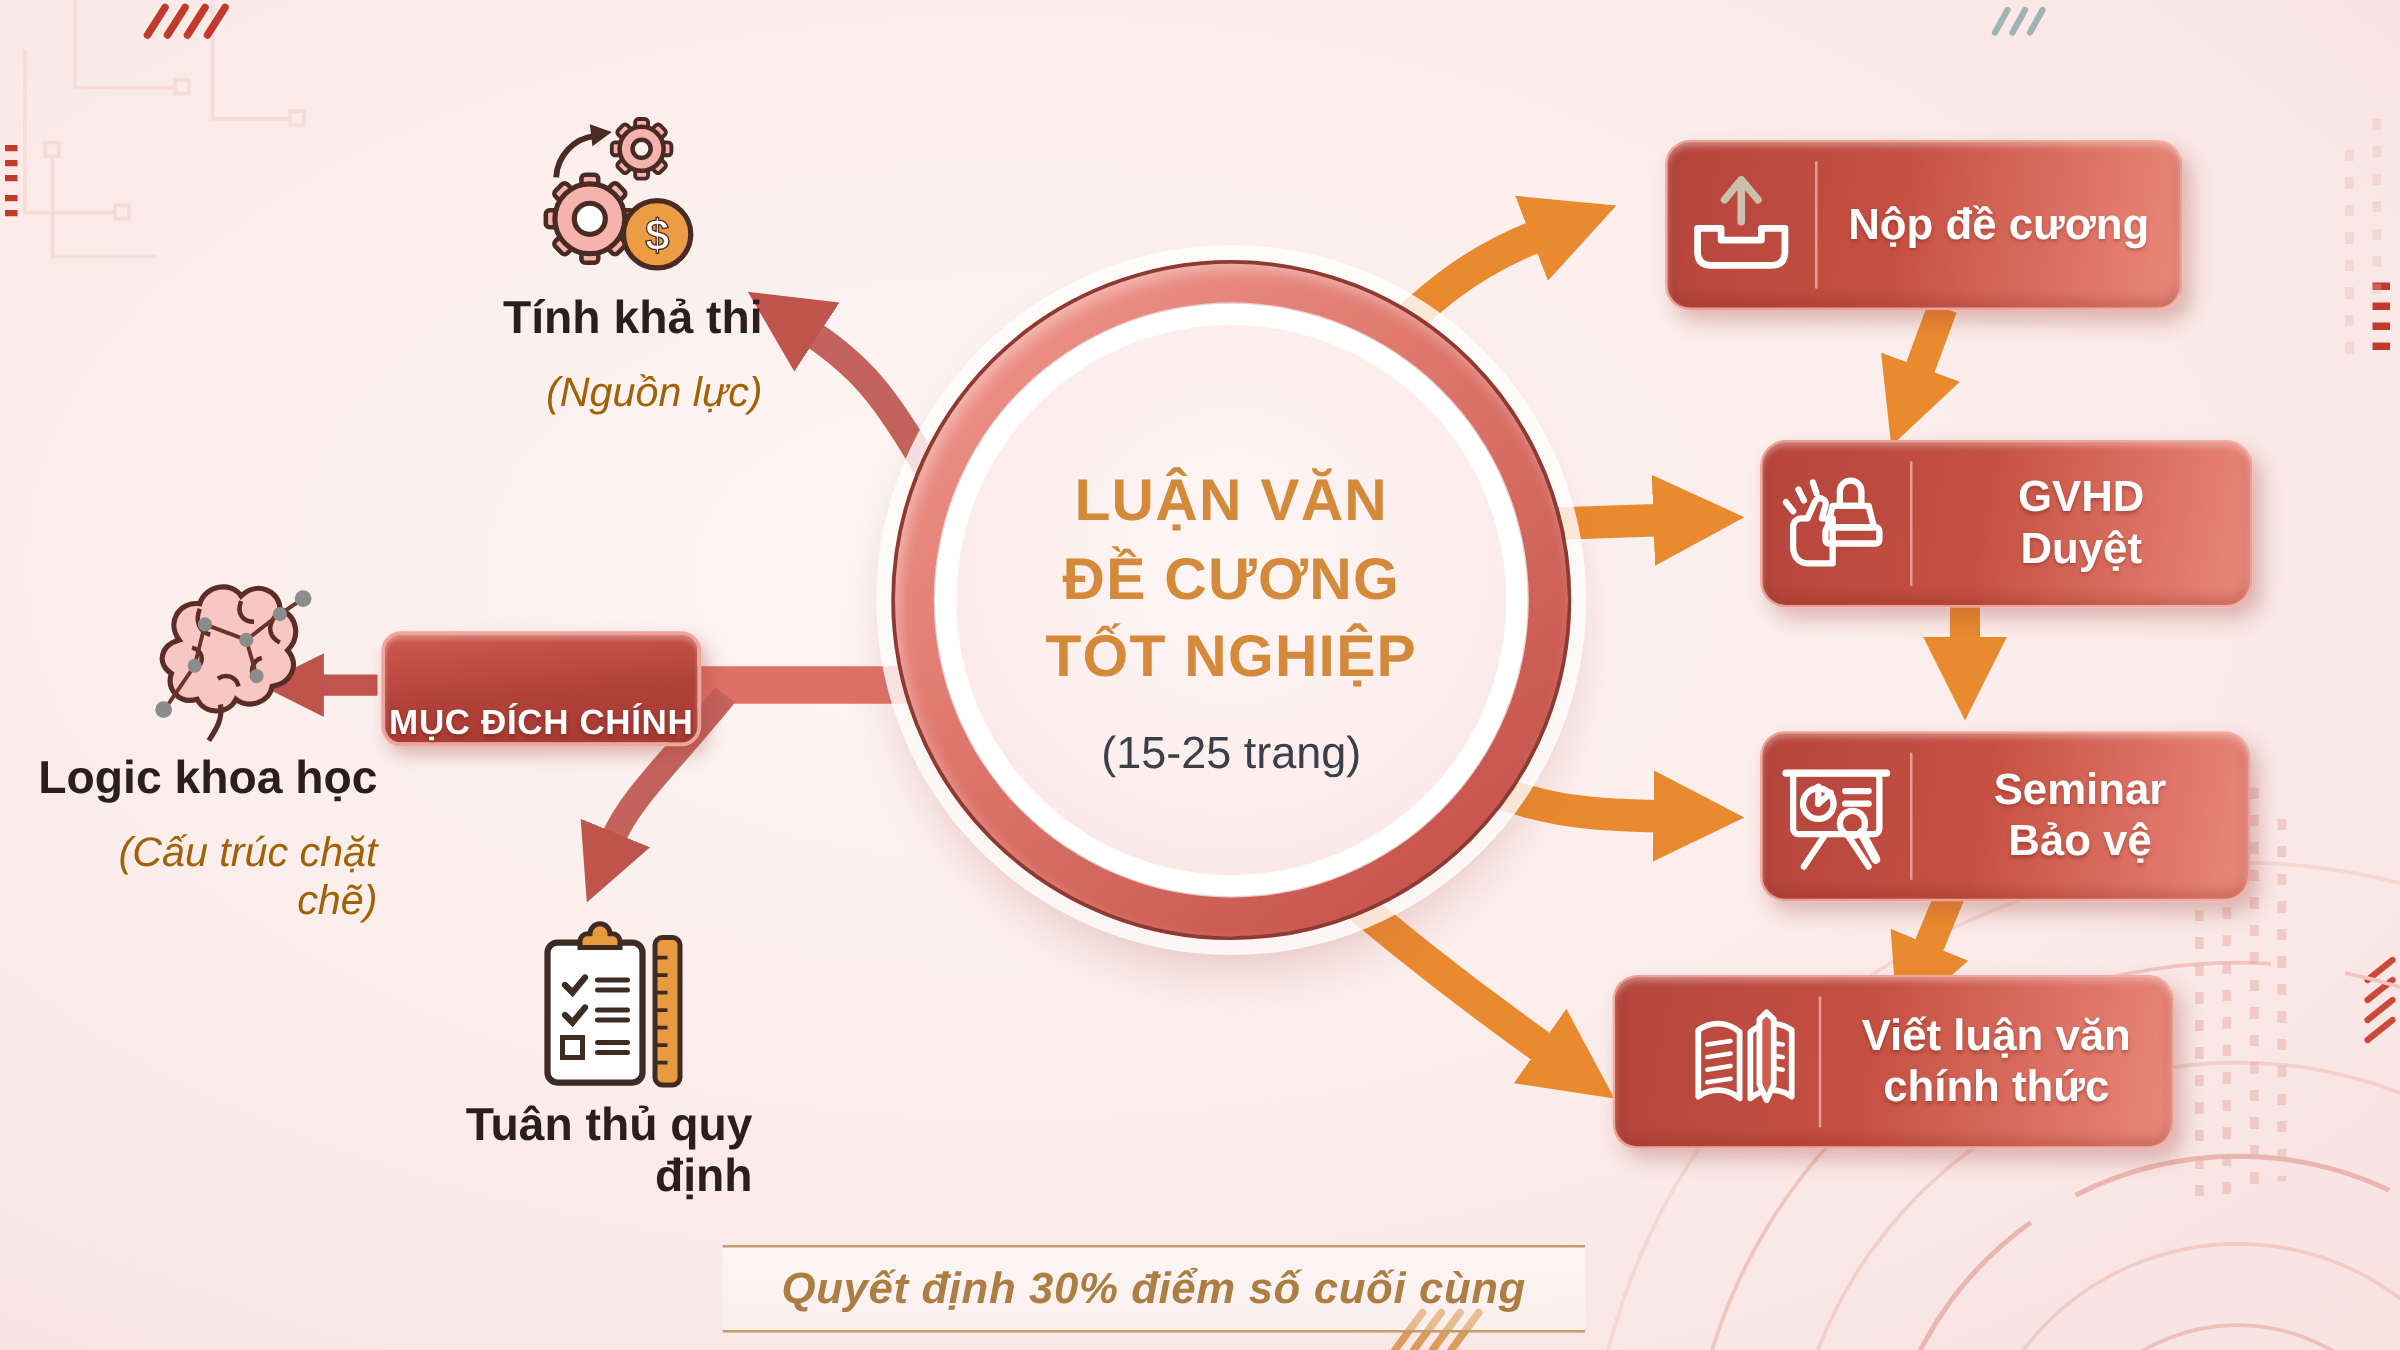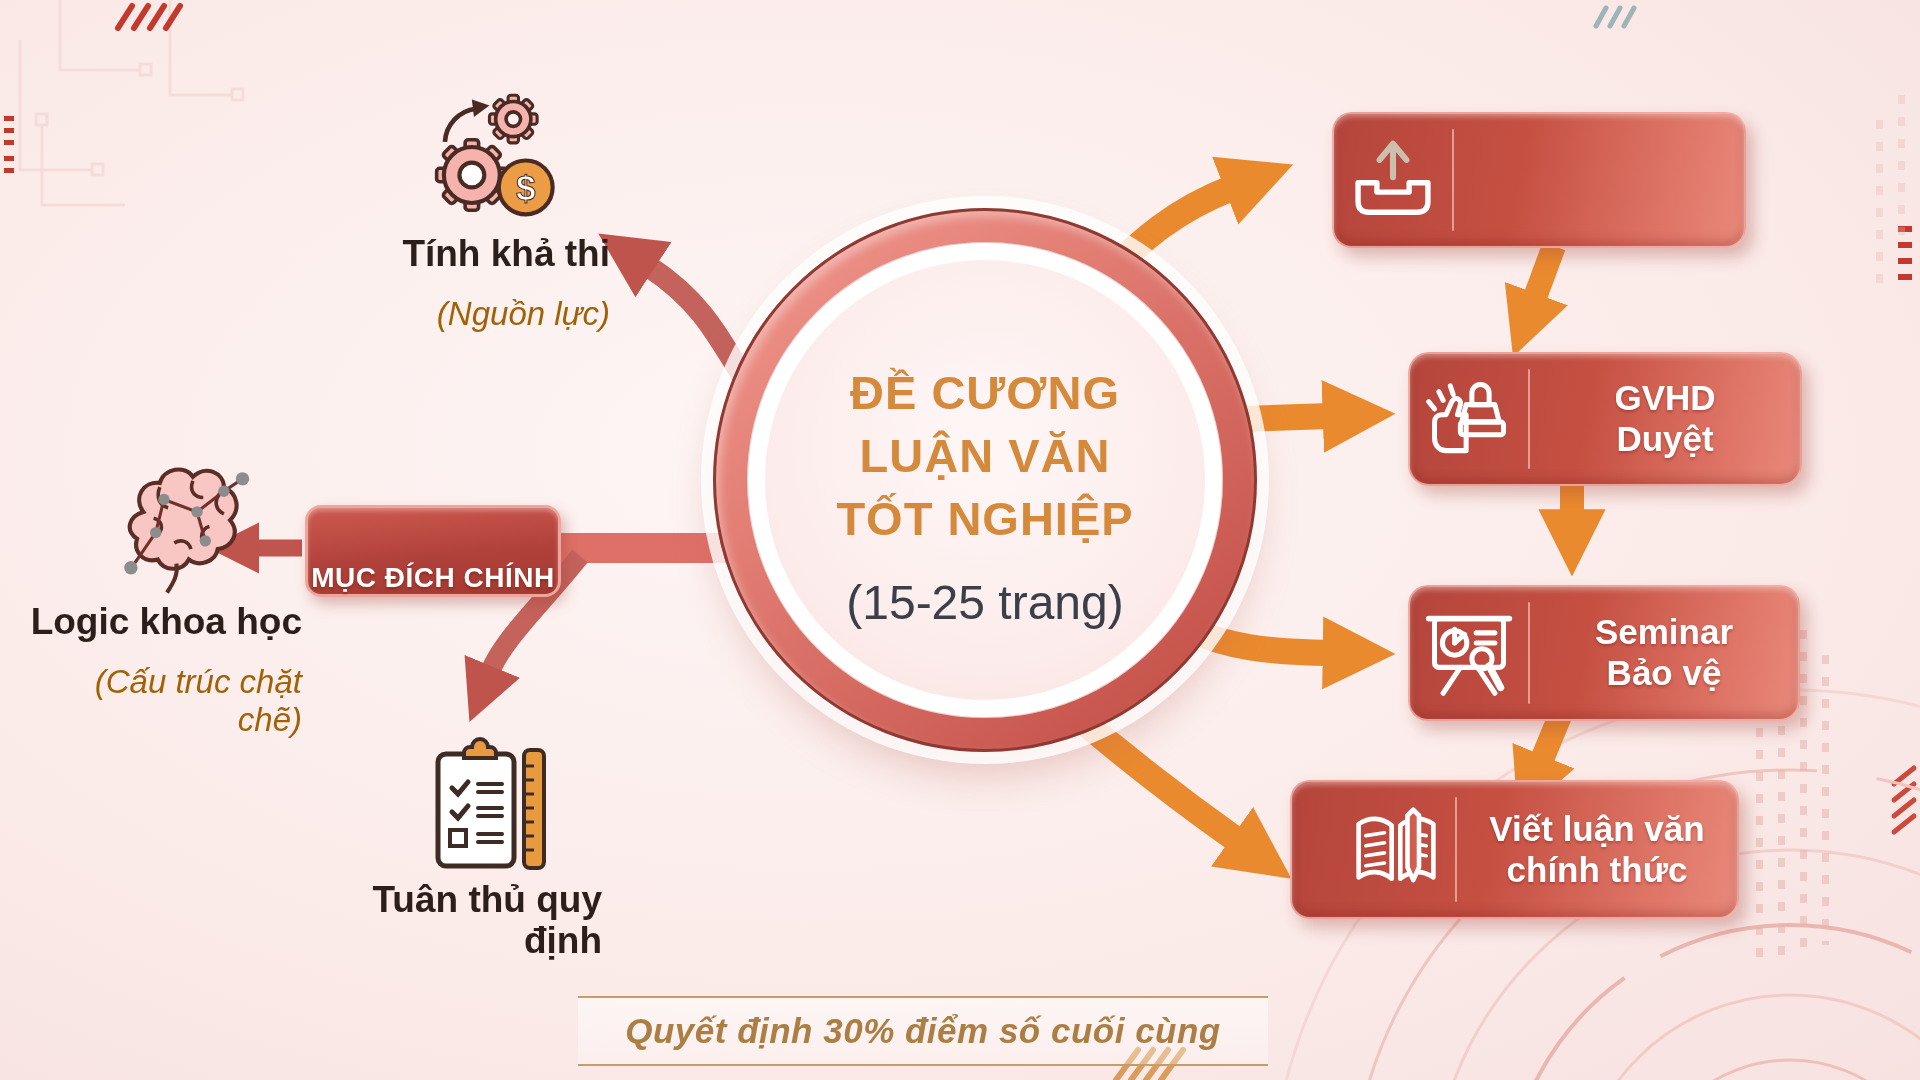--- a/index.html
+++ b/index.html
@@ -27,21 +27,21 @@
     box-shadow:0 0 0 12px rgba(255,255,255,.8), 0 22px 40px rgba(185,95,85,.3),
       inset 4px 6px 10px rgba(255,255,255,.35);}
   .hub-white{position:absolute;inset:34px;border-radius:50%;background:#ffffff;
     box-shadow:inset 0 0 0 1px rgba(160,60,55,.25);}
   .hub-face{position:absolute;inset:52px;border-radius:50%;
     background:radial-gradient(circle at 50% 42%, #fef7f6 0%, #fcedec 60%, #f9e2e0 100%);}
   .hub-text{position:absolute;inset:0;display:flex;flex-direction:column;align-items:center;
     justify-content:center;transform:translateY(16px);text-align:center;}
   .hub-title-line{display:block;font-size:47px;font-weight:bold;letter-spacing:1px;
     color:#d5893a;line-height:1.34;}
-  .hub-sub{font-size:48px;font-weight:500;color:#3a3f49;margin-top:24px;}
+  .hub-sub{font-size:36px;font-weight:500;color:#3a3f49;margin-top:24px;}
 
   
   .purpose-box{left:305px;top:505px;width:250px;height:86px;z-index:3;border-radius:16px;
     background:linear-gradient(175deg,#cd5a50 0%,#b0413a 55%,#a43a31 100%);
     border:3px solid #efa49c;display:flex;align-items:flex-end;justify-content:center;
     box-shadow:5px 7px 14px rgba(160,70,60,.35), inset 0 3px 4px rgba(255,255,255,.3);}
   .purpose-box span{color:#fff;font-weight:bold;font-size:28px;white-space:nowrap;
     letter-spacing:.5px;text-shadow:0 2px 3px rgba(100,20,15,.4);}
 
   .side-label{position:absolute;text-align:right;z-index:2;}
@@ -175,22 +175,22 @@
   <path d="M 1554,246 L 1534,300" stroke="#ea8a2e" stroke-width="24" fill="none" marker-end="url(#mO)"></path>
   <path d="M 1572,484 L 1572,516" stroke="#ea8a2e" stroke-width="24" fill="none" marker-end="url(#mO)"></path>
   <path d="M 1560,716 L 1541,762" stroke="#ea8a2e" stroke-width="24" fill="none" marker-end="url(#mO)"></path>
 </svg>
 
 <div class="abs hub">
   <div class="hub-ring"></div>
   <div class="hub-white"></div>
   <div class="hub-face"></div>
   <div class="hub-text">
+    <span class="hub-title-line">LUẬN VĂN</span>
     <span class="hub-title-line">ĐỀ CƯƠNG</span>
-    <span class="hub-title-line">LUẬN VĂN</span>
     <span class="hub-title-line">TỐT NGHIỆP</span>
     <span class="hub-sub">(15-25 trang)</span>
   </div>
 </div>
 
 <div class="abs purpose-box">
   <span>MỤC ĐÍCH CHÍNH</span>
 </div>
 
 <div class="side-icon" style="left:418px;top:88px;">
@@ -293,20 +293,23 @@
 
 <div class="step step-1">
   <div class="step-icon">
     <svg width="86" height="86" viewBox="0 0 64 64" fill="none" stroke-linecap="round" stroke-linejoin="round">
       <line x1="32" y1="30" x2="32" y2="7" stroke="#cdbfae" stroke-width="4.5"></line>
       <polyline points="22,17 32,5 42,17" stroke="#cdbfae" stroke-width="4.5" fill="none"></polyline>
       <path d="M 6,34 V 48 Q 6,56 14,56 H 50 Q 58,56 58,48 V 34 H 44 V 41 H 20 V 34 Z" stroke="#ffffff" stroke-width="4" fill="none"></path>
     </svg>
   </div>
   <div class="step-divider"></div>
+  <div class="step-label">
+    <span>Nộp đề cương</span>
+  </div>
 </div>
 
 <div class="step step-2 lbl-150">
   <div class="step-icon">
     <svg width="92" height="92" viewBox="0 0 64 64" fill="none" stroke="#ffffff" stroke-width="3.5" stroke-linecap="round" stroke-linejoin="round">
       <path d="M 40,8 a6,6 0 0 1 6,6 v8 h-12 v-8 a6,6 0 0 1 6,-6 z"></path>
       <path d="M 30,22 h20 l3,12 h-26 z"></path>
       <rect x="26" y="34" width="30" height="9" rx="2"></rect>
       <path d="M 8,34 c0,-3 2,-5 5,-5 h3 l4,-9 c2,-4 7,-2 6,2 l-2,7 h6 v25 h-14 c-5,0 -8,-4 -8,-9 z"></path>
       <line x1="4" y1="20" x2="8" y2="25"></line>

